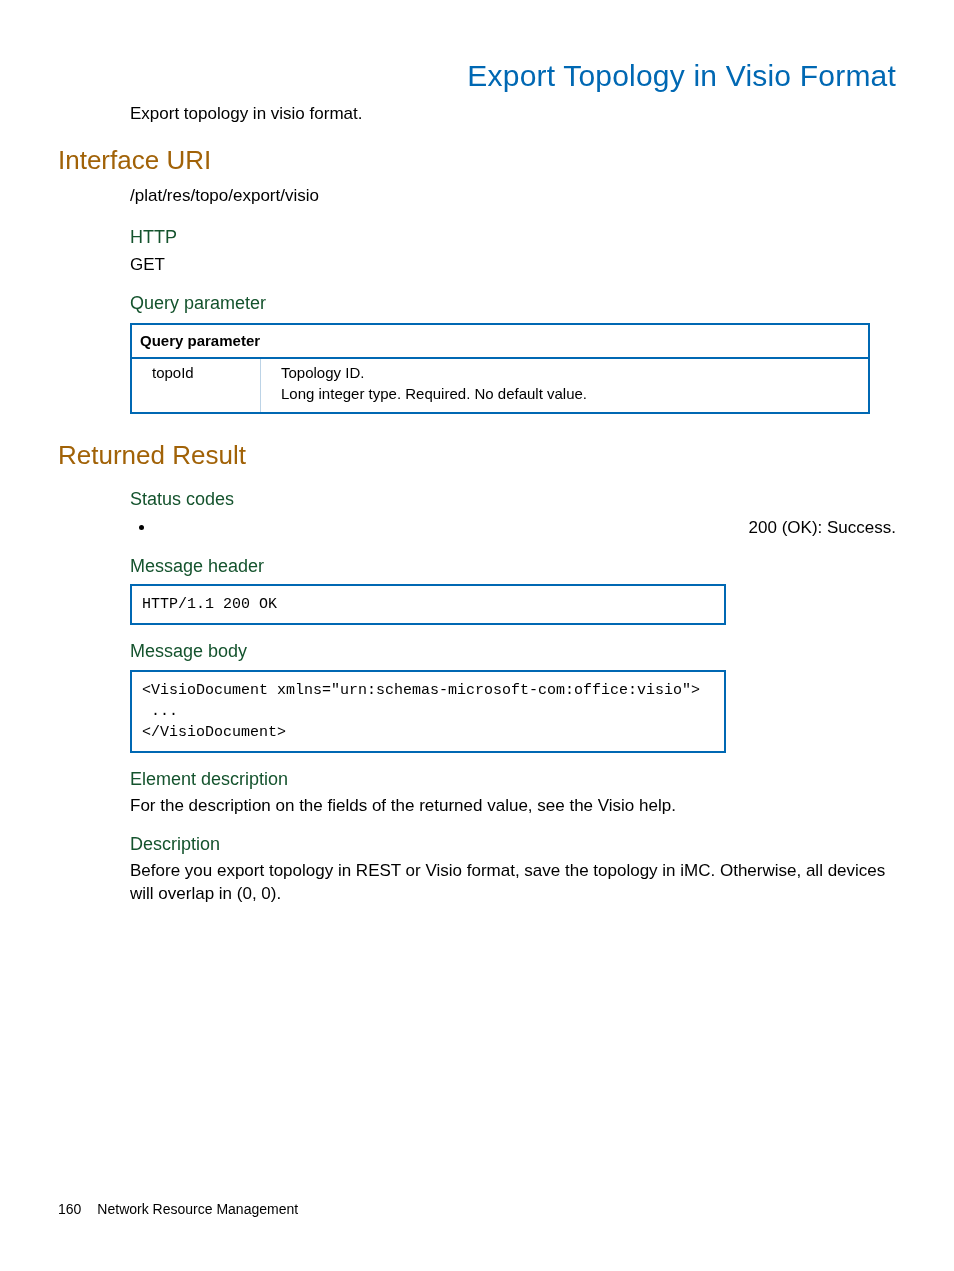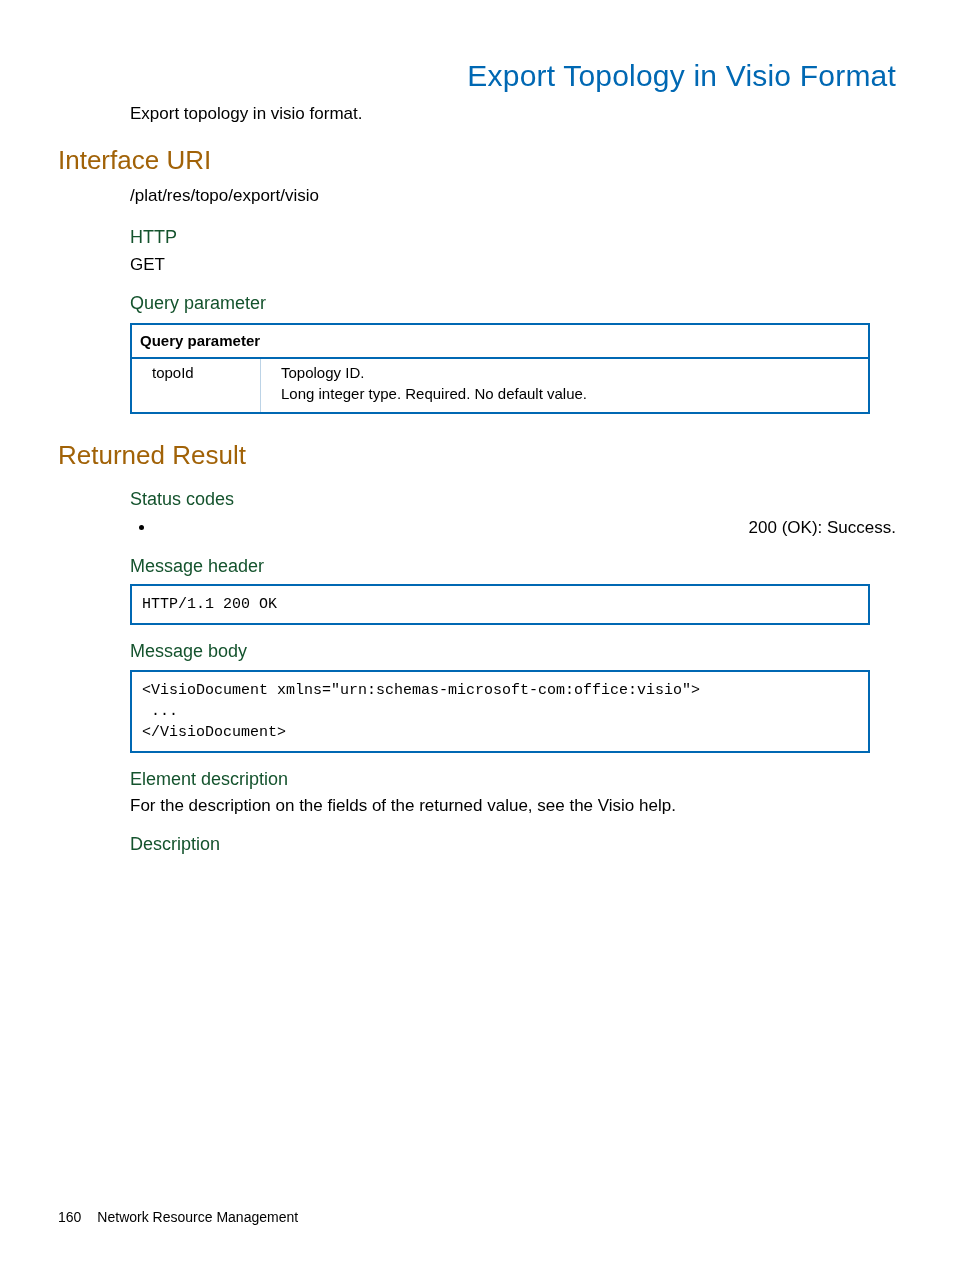--- a/index.html
+++ b/index.html
@@ -88,30 +88,30 @@
     text-align: right;
   }
   pre.codebox {
     border: 2px solid #0068b3;
     margin: 6px 0 4px 0;
     padding: 8px 10px;
     font-family: "Courier New", monospace;
     font-size: 15px;
     line-height: 1.4;
     white-space: pre;
-    width: 740px;
+    width: 596px;
     box-sizing: border-box;
   }
   .body-text {
     font-size: 17px;
     margin: 4px 0 4px 0;
   }
   .footer {
     position: absolute;
-    bottom: 44px;
+    bottom: 52px;
     left: 58px;
     font-size: 14px;
   }
   .footer .num {
     margin-right: 16px;
   }
 </style>
 </head>
 <body>
 
@@ -159,19 +159,20 @@
 
     <h3 class="blue">Message body</h3>
     <pre class="codebox">&lt;VisioDocument xmlns="urn:schemas-microsoft-com:office:visio"&gt;
  ...
 &lt;/VisioDocument&gt;</pre>
 
     <h3 class="blue">Element description</h3>
     <div class="body-text">For the description on the fields of the returned value, see the Visio help.</div>
 
     <h3 class="blue">Description</h3>
+    <div class="body-text">Before you export topology in REST or Visio format, save the topology in iMC. Otherwise, all devices will overlap in (0, 0).</div>
   </div>
 
   <div class="footer">
     <span class="num">160</span><span>Network Resource Management</span>
   </div>
 
 </div>
 
 </body></html>

